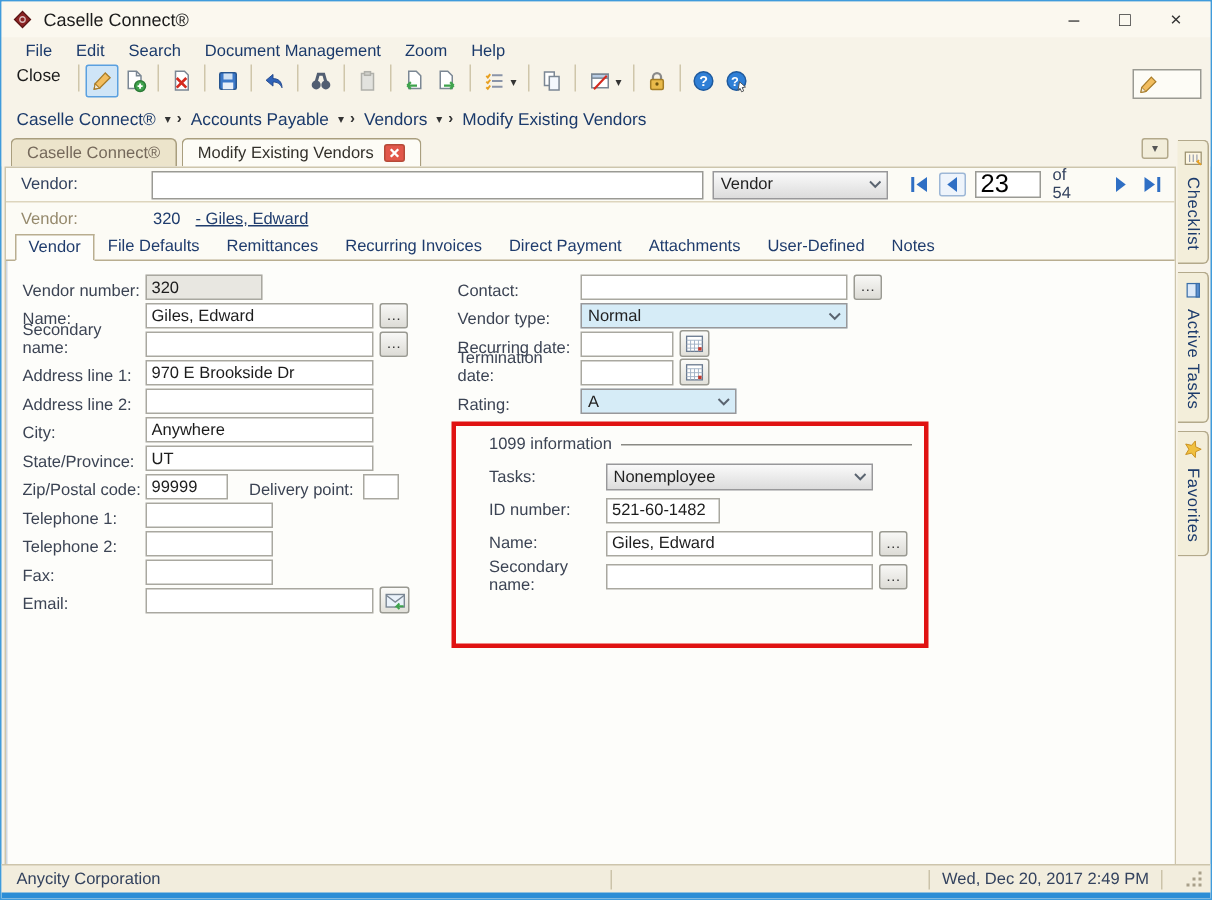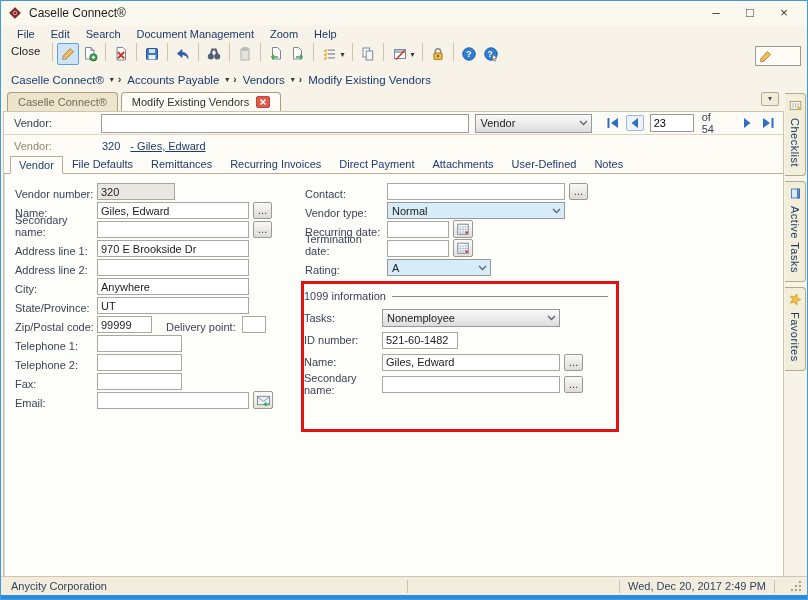--- a/index.html
+++ b/index.html
@@ -55,21 +55,21 @@
   .searchrow { height:23px; display:flex; align-items:center; padding:0 4px 0 10px; border-bottom:1px solid #ddd5bd; }
   .searchrow .slabel { width:88px; color:#33425e; }
   .search-input { width:372px; height:19px; border:1px solid #9a9a94; background:#fff; padding:0 3px; font-size:11px; }
   .combo { display:flex; align-items:center; height:19px; border:1px solid #98989a;
            background:linear-gradient(#fafafa,#dcdcdc); padding-left:4px; color:#222; }
   .combo .arr { margin-left:auto; width:16px; height:100%; display:flex; align-items:center; justify-content:center; }
   .combo-vendor { width:118px; margin-left:6px; }
   .navgrp { display:flex; align-items:center; margin-left:10px; }
   .navico { width:18px; height:16px; display:flex; align-items:center; justify-content:center; margin:0 2px; }
   .navbtn { border:1px solid #9db7d6; background:#eef4fb; border-radius:2px; }
-  .pos-input { width:44px; height:18px; border:1px solid #9a9a94; background:#fff; padding:0 3px; margin:0 4px; font-size:11px; }
+  .pos-input { width:44px; height:18px; border:1px solid #9a9a94; background:#fff; padding:0 3px; margin:0 4px; font-size:17px; }
   .of-label { color:#33425e; margin:0 10px 0 4px; }
 
   .recordrow { height:15px; display:flex; align-items:center; padding-left:10px; margin-top:3px; }
   .rec-label { color:#95896c; width:88px; }
   .rec-num { color:#1f3c6d; margin-right:10px; }
   .rec-name { color:#1f3c6d;text-decoration:underline; }
 
   .subtabs { height:18px; display:flex; align-items:flex-end; padding-left:6px; border-bottom:1px solid #b9ae90; margin-top:3px; }
   .stab { padding:2px 8px 2px; color:#1f3c6d; font-size:11px; border:1px solid transparent; }
   .stab.active { background:#fdfdfa; border-color:#b9ae90; border-bottom-color:#fdfdfa; position:relative; top:1px; }
@@ -86,21 +86,21 @@
   .icobtn { width:20px; height:18px; margin-left:4px; border:1px solid #9a9a92; border-radius:2px;
             background:linear-gradient(#fbfbf9,#e2e1da); display:flex; align-items:center; justify-content:center; }
   .col-left { position:absolute; left:10px; top:9px; width:288px; }
   .col-right { position:absolute; left:300px; top:9px; width:322px; }
   .combo-blue { background:#d6ecf7; border:1px solid #98989a; }
   .combo-blue .arr { color:#4a5a6a; }
   .cb { width:13px; height:13px; border:1px solid #8a8a84; background:#fff; margin:0 6px 0 2px; flex:none; }
   .cblabel { color:#3c4454; }
   .dp-label { margin-left:14px; width:76px; color:#3c4454; }
 
-  .box1099 { margin-top:5px; margin-left:-4px; width:318px; border:3px solid #e01212; padding:5px 8px 32px 0; }
+  .box1099 { margin-top:5px; margin-left:-4px; width:318px; border:3px solid #e01212; padding:5px 8px 32px 22px; }
   .legendrow { display:flex; align-items:center; height:14px; margin-bottom:6px; }
   .legend { color:#3c4454; margin-right:6px; white-space:nowrap; }
   .legendline { flex:1; border-top:1px solid #8a8a84; }
   .frow9 { display:flex; align-items:center; height:18px; margin-bottom:4px; }
   .flabel9 { width:78px; flex:none; color:#3c4454; }
 
   
   .side { position:absolute; left:784px; top:92px; width:22px; height:470px; }
   .sidetab { width:21px; border:1px solid #b3a98b; border-left:none; border-radius:0 4px 4px 0;
              background:#f3eeda; margin-bottom:5px; padding:5px 0 8px;

